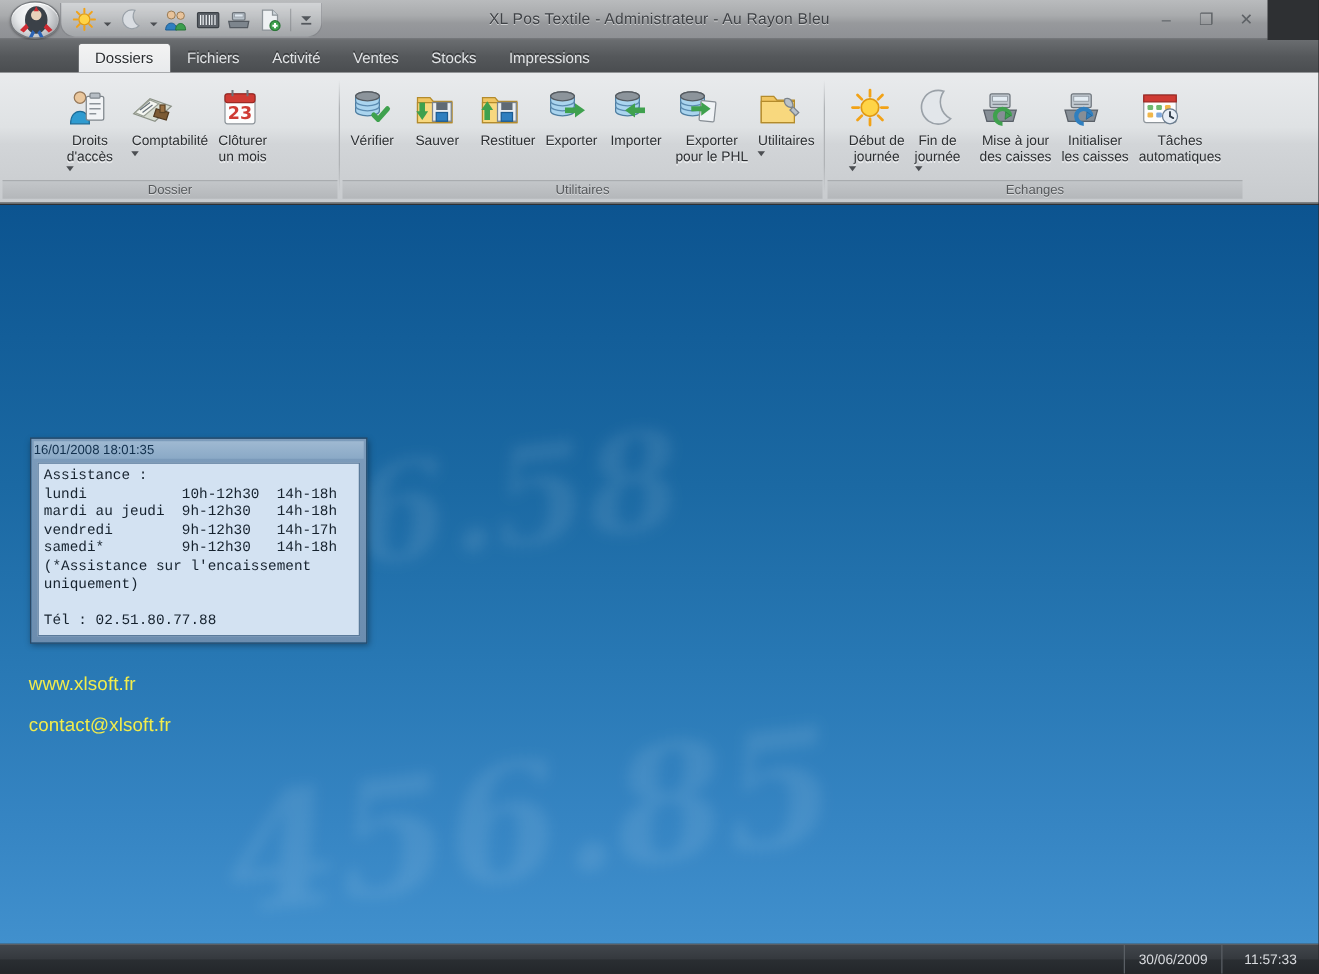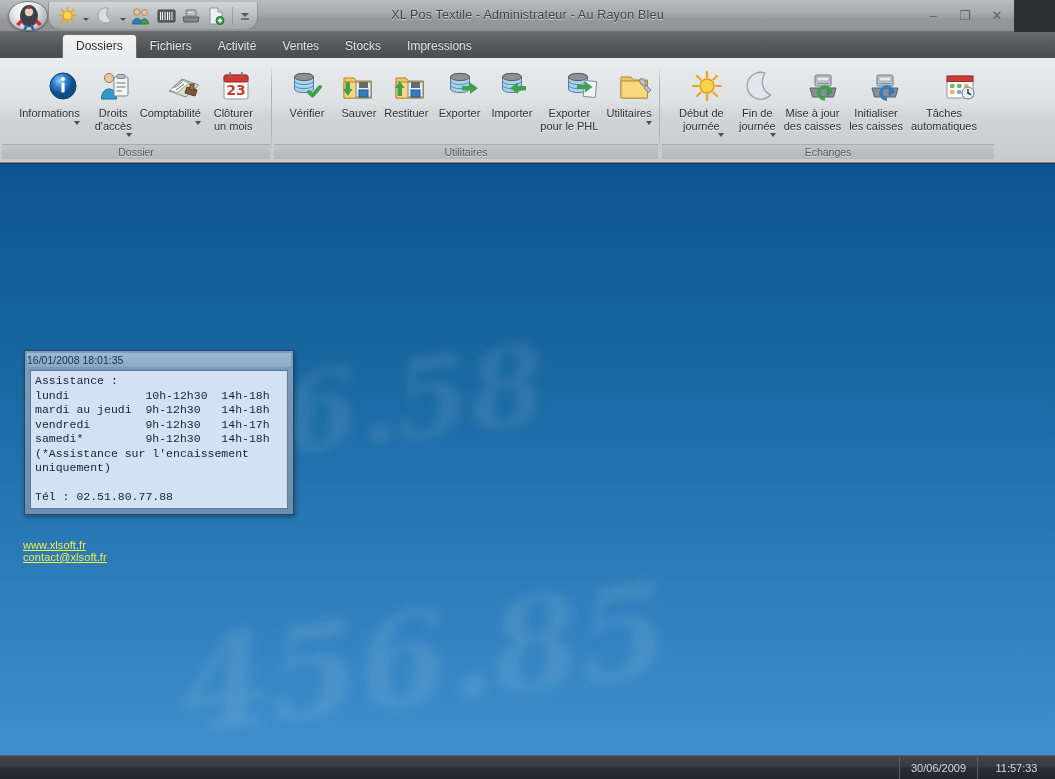--- a/index.html
+++ b/index.html
@@ -105,21 +105,21 @@
     background:linear-gradient(180deg,#c3c6c9 0%, #b4b7ba 100%);
     border-top:1px solid #a9acaf;
     text-shadow:0 1px 0 rgba(255,255,255,.5);
   }
   .rgroup-sep {
     position:absolute; top:6px; width:1px; height:90px;
     background:linear-gradient(180deg, rgba(0,0,0,0) 0%, #b0b3b6 25%, #b0b3b6 75%, rgba(0,0,0,0) 100%);
   }
   .rbtn {
     width:auto; min-width:52px; max-width:84px;
-    display:flex; flex-direction:column; align-items:flex-end;
+    display:flex; flex-direction:column; align-items:flex-start;
     padding:3px 4px 0 4px; cursor:pointer; border-radius:3px;
   }
   .rbtn-ico { height:38px; display:flex; align-items:center; justify-content:center; }
   .rbtn-lbl {
     font-size:11px; color:#2c2f32; text-align:center; line-height:12.5px;
     margin-top:2px; text-shadow:0 1px 0 rgba(255,255,255,.6); white-space:pre-line;
   }
   .rbtn-caret {
     width:0;height:0; margin-top:1px;
     border-left:3.5px solid transparent; border-right:3.5px solid transparent;
@@ -158,22 +158,22 @@
     position:absolute; left:5px; top:19px; right:5px; bottom:5px;
     background:#d3e2f2; border:1px solid #5a7a9a;
     padding:3px 4px;
     font-family:"Liberation Mono","DejaVu Sans Mono", monospace;
     font-size:11.5px; line-height:14.5px; color:#16222e;
     white-space:pre; overflow:hidden;
   }
 
   .deskLinks { position:absolute; left:23px; top:375px; }
   .deskLink {
-    display:block; 
-    font-size:11px; color:#f2ec4b; text-decoration:underline;
+    display:block; margin-bottom:16px;
+    font-size:15px; color:#f2ec4b; 
     cursor:pointer; letter-spacing:.1px;
   }
 
   
   .statusbar {
     position:absolute; left:0; top:755px; width:1055px; height:24px;
     background:linear-gradient(180deg,#41464c 0%, #35393e 48%, #2a2e32 52%, #23262a 100%);
     border-top:1px solid #5a5f65;
     display:flex; align-items:center; justify-content:flex-end;
   }
@@ -300,38 +300,20 @@
       <div class="tab">Stocks</div>
       <div class="tab">Impressions</div>
     </div>
 
   <div class="ribbon" id="ribbon">
       <div class="rgroup" style="left: 2px; width: 268px;">
         <div class="rgroup-body">
           <div class="rbtn">
             <div class="rbtn-ico">
               <svg width="34" height="34" viewBox="0 0 34 34">
-                <defs>
-                  <radialGradient id="gi" cx="38%" cy="30%">
-                    <stop offset="0" stop-color="#9fd4f5"></stop>
-                    <stop offset="55%" stop-color="#2a7fc9"></stop>
-                    <stop offset="100%" stop-color="#0f4d86"></stop>
-                  </radialGradient>
-                </defs>
-                <circle cx="17" cy="17" r="13" fill="url(#gi)" stroke="#0b3c6b" stroke-width="1"></circle>
-                <rect x="15.4" y="13.5" width="3.2" height="10" rx="1.2" fill="#fff"></rect>
-                <circle cx="17" cy="10" r="2" fill="#fff"></circle>
-              </svg>
-            </div>
-            <div class="rbtn-lbl">Informations</div>
-            <div class="rbtn-caret"></div>
-          </div>
-          <div class="rbtn">
-            <div class="rbtn-ico">
-              <svg width="34" height="34" viewBox="0 0 34 34">
                 <circle cx="11" cy="9" r="4.6" fill="#eac79d" stroke="#97795a"></circle>
                 <path d="M3.5 30c0-6.5 3.4-10 7.5-10s7.5 3.5 7.5 10z" fill="#2f9bd0" stroke="#1b6b97"></path>
                 <rect x="16" y="8" width="14" height="19" rx="1.5" fill="#f2f4f6" stroke="#7f868c"></rect>
                 <rect x="19" y="5.5" width="8" height="4" rx="1" fill="#b6bdc4" stroke="#7f868c"></rect>
                 <g stroke="#8d949a" stroke-width="1.3">
                   <line x1="18.5" y1="14" x2="27.5" y2="14"></line>
                   <line x1="18.5" y1="18" x2="27.5" y2="18"></line>
                   <line x1="18.5" y1="22" x2="24" y2="22"></line>
                 </g>
               </svg>

